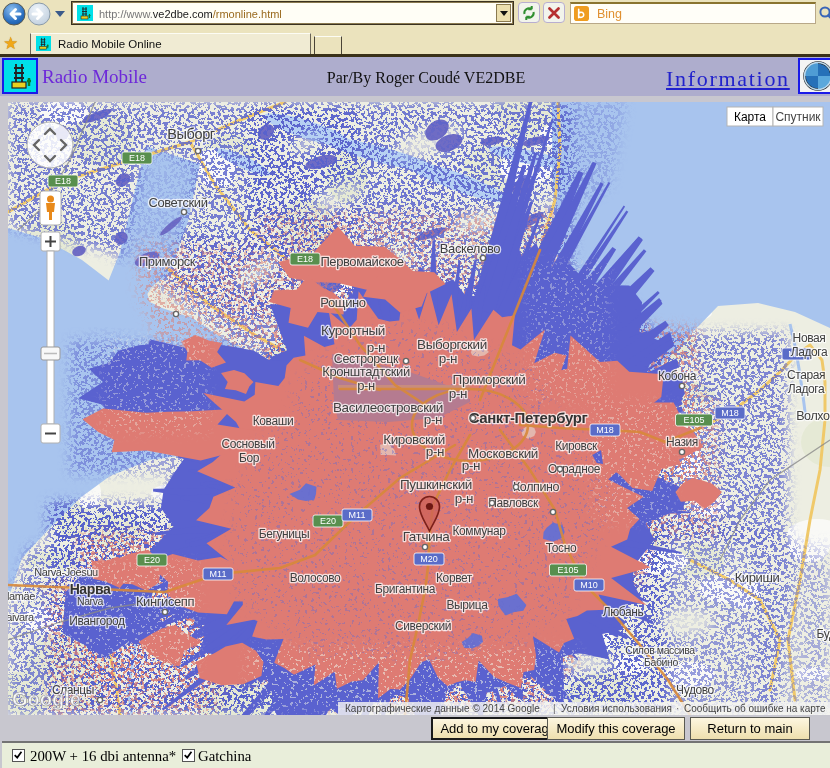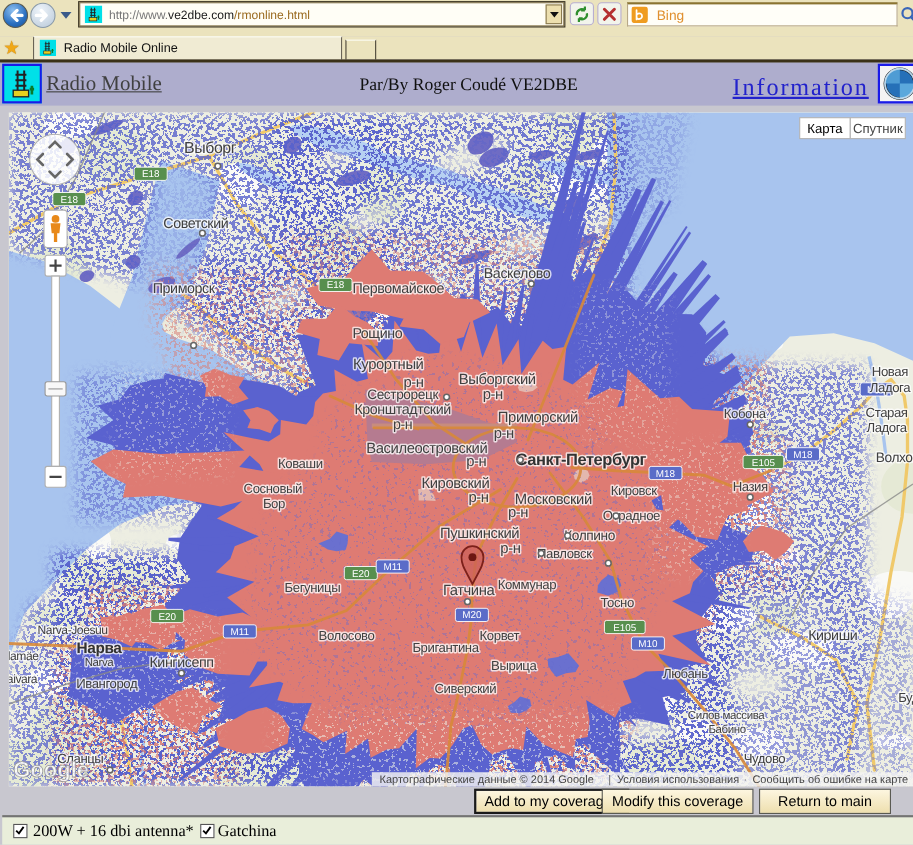--- a/index.html
+++ b/index.html
@@ -18,21 +18,21 @@
 .tbtn { top:2px; width:22px; height:21px; background:#f2f4ec; border:1px solid #b8aed0; border-radius:4px; }
 #bingbox { left:570px; top:2px; width:246px; height:22px; background:#fffef8; border:1px solid #b8a888; border-top:2px solid #8a7430;text-align:center; }
 #bingbox .bi { position:absolute; left:3px; top:2px; width:15px; height:15px; }
 #bingbox .bt { position:absolute; left:26px; top:3px; font-size:12.5px; color:#e09030; }
 #star { left:3px; top:33px; font-size:17px; color:#f0a818; text-shadow:0 0 1px #a06a10; }
 #tab { left:30px; top:33px; width:281px; height:21px; background:#f0ebd3; border-left:1px solid #6a6456; border-right:1px solid #6a6456; border-top:1px solid #fcfcf4; }
 #tab .fi { position:absolute; left:5px; top:2px; width:15px; height:15px; }
 #tab .tt { position:absolute; left:27px; top:4px; font-size:11.5px; color:#111; }
 #stub { left:314px; top:36px; width:28px; height:18px; border-left:1px solid #4a4436; border-right:1px solid #4a4436; border-top:1px solid #fcfcf4; }
 #logo { left:2px; top:58px; width:36px; height:36px; border:2px solid #1a1ae8; background:#00e0e8; }
-#rm { left:42px; top:66px; font-family:"Liberation Serif",serif; font-size:19px; color:#404040; text-decoration:underline; }
+#rm { left:42px; top:66px; font-family:"Liberation Serif",serif; font-size:19px; color:#6d28d9; }
 #par { left:0; top:69px; width:852px; text-align:center; font-family:"Liberation Serif",serif; font-size:16px; color:#101010; }
 #info { left:666px; top:66px; letter-spacing:1.7px; font-family:"Liberation Serif",serif; font-size:22px; color:#2222cc; text-decoration:underline; }
 #globe { left:798px; top:58px; width:36px; height:36px; }
 .bbtn { position:absolute; top:717px; height:23px; background:linear-gradient(#fdf6e0,#eedfae); border:1px solid #5a5a52; font-size:13px; color:#000; text-align:center; line-height:21px; font-family:"Liberation Sans",sans-serif; }
 #bb1 { left:400px; width:141px; border:2px solid #1a1a1a; line-height:19px;margin-left:31px; }
 #bb2 { left:547px; width:138px; }
 #bb3 { left:690px; width:120px; }
 #botbar { left:2px; top:741px; width:828px; height:27px; background:#e9eeda; border-top:2px solid #737373; }
 .cb { position:absolute; top:6px; width:13px; height:13px; background:#fff; border:1px solid #555; }
 .cb svg { position:absolute; left:0px; top:0px; }

